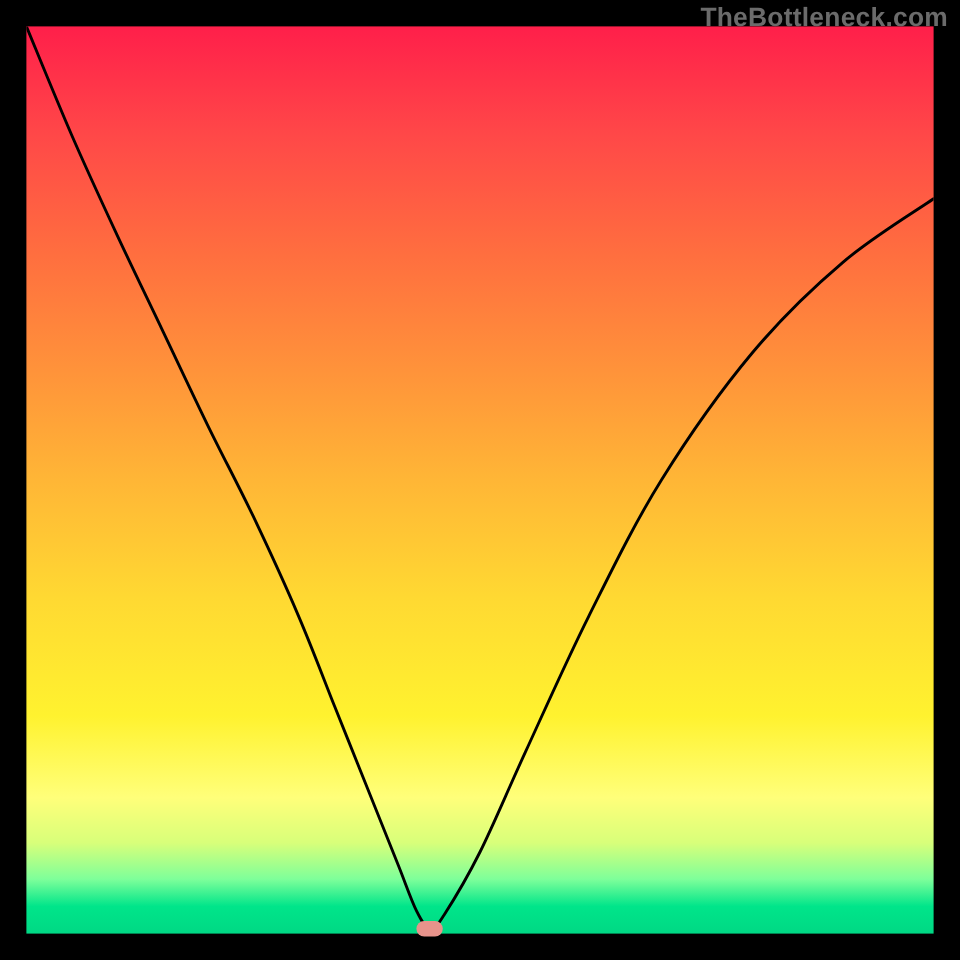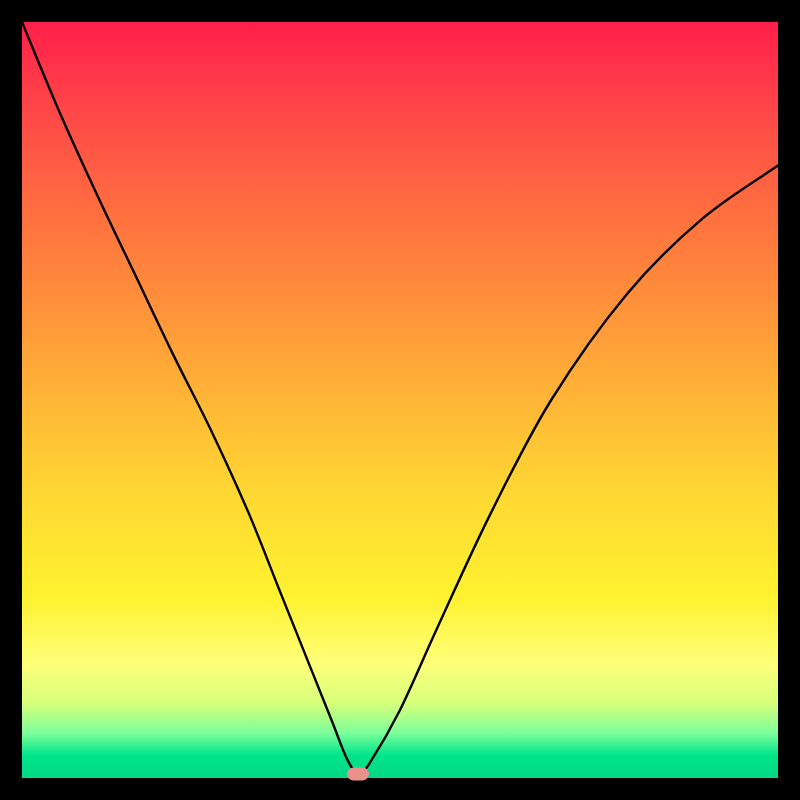--- a/index.html
+++ b/index.html
@@ -70,13 +70,14 @@
 
 <div class="frame">
   <div class="plot"></div>
 
   <svg class="curve" viewBox="0 0 756 756" preserveAspectRatio="none">
     <path id="curve-path" d="M 0.0 0.0 C 6.3 15.1, 25.2 61.7, 37.8 90.7 C 50.4 119.7, 63.0 146.8, 75.6 173.9 C 88.2 201.0, 100.8 226.8, 113.4 253.3 C 126.0 279.7, 138.6 306.8, 151.2 332.6 C 163.8 358.5, 176.4 381.8, 189.0 408.2 C 201.6 434.7, 215.5 464.9, 226.8 491.4 C 238.1 517.9, 247.0 541.8, 257.0 567.0 C 267.1 592.2, 278.5 620.5, 287.3 642.6 C 296.1 664.7, 303.7 683.6, 310.0 699.3 C 316.3 715.1, 320.7 728.3, 325.1 737.1 C 329.5 745.9, 332.6 751.6, 336.4 752.2 C 340.2 752.9, 340.8 751.6, 347.8 740.9 C 354.7 730.2, 366.7 710.6, 378.0 688.0 C 389.3 665.3, 400.7 637.6, 415.8 604.8 C 430.9 572.0, 449.8 529.2, 468.7 491.4 C 487.6 453.6, 506.5 414.5, 529.2 378.0 C 551.9 341.5, 579.6 302.4, 604.8 272.2 C 630.0 241.9, 655.2 218.0, 680.4 196.6 C 705.6 175.1, 743.4 152.5, 756.0 143.6" fill="none" stroke="#000" stroke-width="2.4" stroke-linecap="round" stroke-linejoin="round"></path>
   </svg>
 
   <div class="marker" id="marker" style="left: 358.42px; top: 774.22px;"></div>
 
+  <div class="watermark">TheBottleneck.com</div>
 </div>
 
 </body></html>

